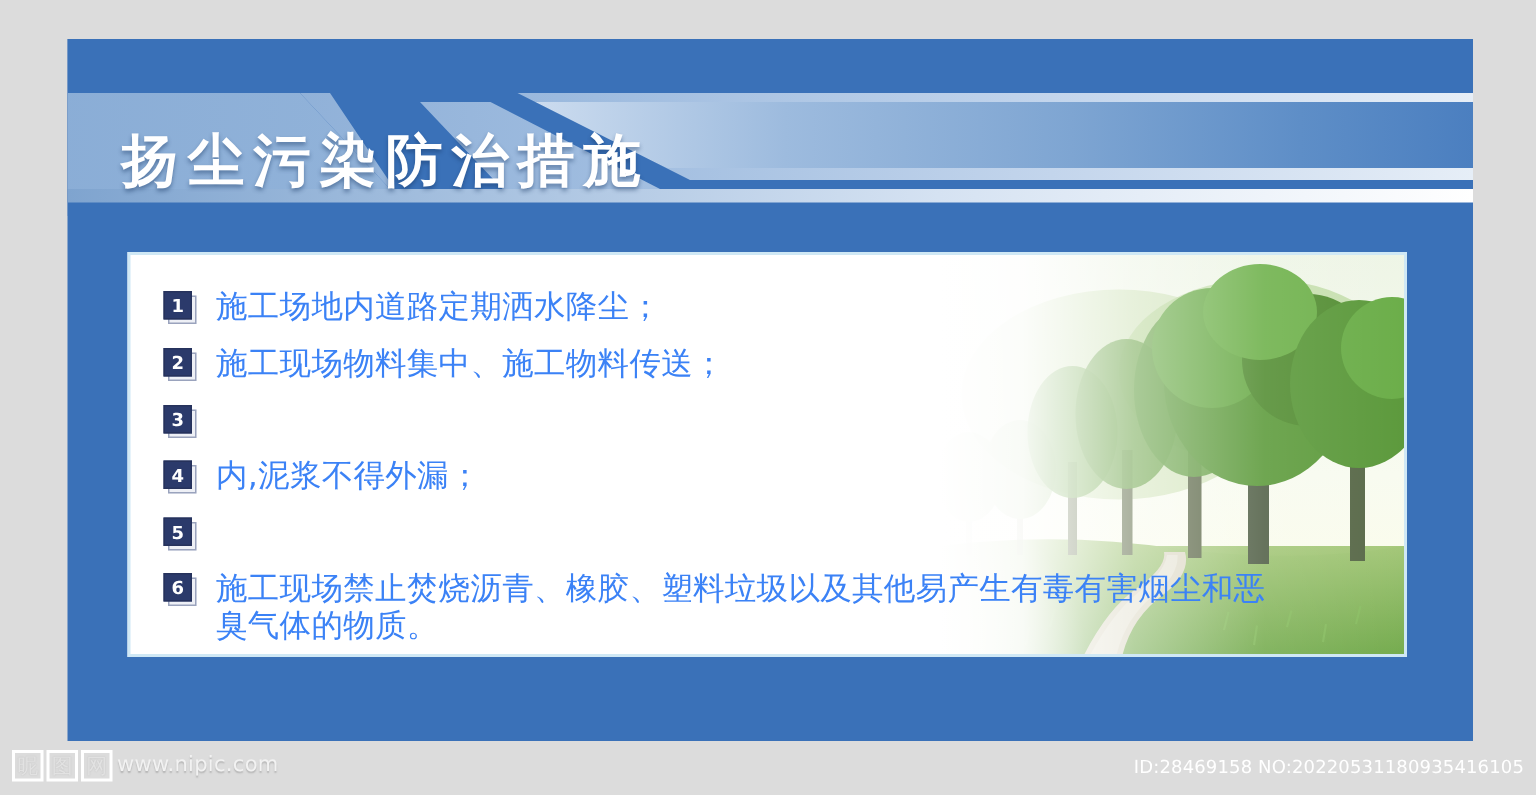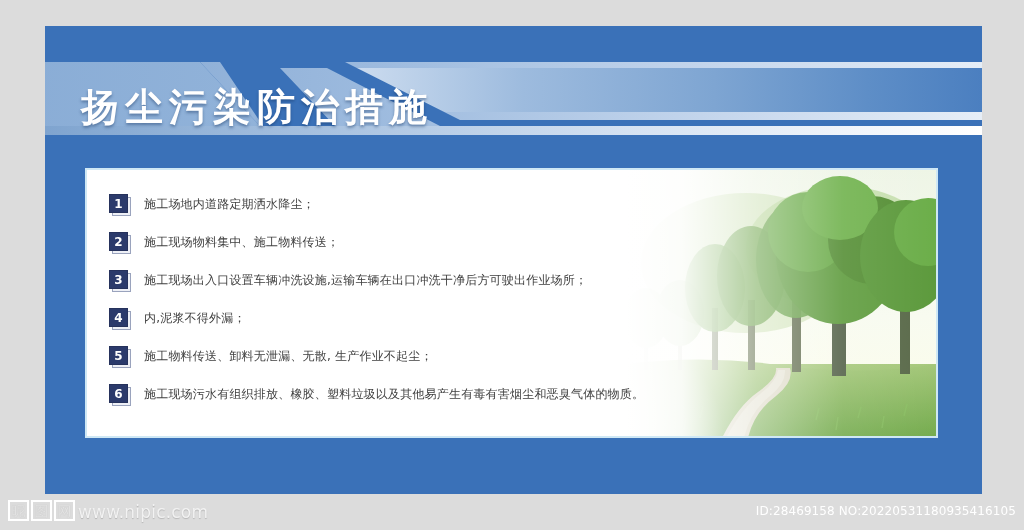--- a/index.html
+++ b/index.html
@@ -107,23 +107,23 @@
   }
   .badge {
     position:absolute; left:0; top:0; width:19px; height:19px;
     background:#2b3a6b;
     color:#ffffff;
     font-size:12px; font-weight:bold;
     line-height:19px; text-align:center;
     border:1px solid #26325c;
   }
   .row-text {
-    font-size:12px;
+    font-size:21px;
     line-height:25px;
-    color:#404040;
+    color:#3b82f6;
     max-width:700px;
     letter-spacing:.2px;
   }
   .row-text .l2 { display:block; }
 
   
   #bot-stripe {
     position:absolute; left:0; bottom:26px; width:937px; height:10px;
     background:linear-gradient(90deg,#d7e3f1 0%,#c2d4ea 35%,#9dbade 70%,#7ba1cd 100%);
   }
@@ -144,21 +144,21 @@
   .wm-ch {
     width:21px; height:21px;
     border:2px solid #ffffff;
     color:#e2e2e2;
     font-size:14px; line-height:18px; text-align:center;
     font-family:"DejaVu Sans","Liberation Sans",sans-serif;
     text-shadow:0 0 1px #bdbdbd;
   }
   #wm-url {
     position:absolute; left:78px; top:8px;
-    font-size:17px; color:#f2f2f2;
+    font-size:14px; color:#f2f2f2;
     text-shadow:0 1px 1px #b5b5b5;
     letter-spacing:.2px;
   }
   #wm-id {
     position:absolute; right:8px; top:10px;
     font-size:12px; color:#ffffff;
     letter-spacing:.1px;
   }
 </style>
 </head>
@@ -264,52 +264,46 @@
         <div class="row-text">
           <span>施工现场物料集中、施工物料传送；</span>
         </div>
       </div>
 
       <div class="row">
         <div class="badge-wrap">
           <span class="badge-shadow"></span>
           <span class="badge">3</span>
         </div>
-        <div class="row-text">
-          <span>施工现场出入口设置车辆冲洗设施,运输车辆在出口冲洗干净后方可驶出作业场所；</span>
-        </div>
       </div>
 
       <div class="row">
         <div class="badge-wrap">
           <span class="badge-shadow"></span>
           <span class="badge">4</span>
         </div>
         <div class="row-text">
           <span class="l2">内,泥浆不得外漏；</span>
         </div>
       </div>
 
       <div class="row">
         <div class="badge-wrap">
           <span class="badge-shadow"></span>
           <span class="badge">5</span>
         </div>
+      </div>
+
+      <div class="row">
+        <div class="badge-wrap">
+          <span class="badge-shadow"></span>
+          <span class="badge">6</span>
+        </div>
         <div class="row-text">
-          <span>施工物料传送、卸料无泄漏、无散, 生产作业不起尘；</span>
-        </div>
-      </div>
-
-      <div class="row">
-        <div class="badge-wrap">
-          <span class="badge-shadow"></span>
-          <span class="badge">6</span>
-        </div>
-        <div class="row-text">
-          <span>施工现场污水有组织排放、橡胶、塑料垃圾以及其他易产生有毒有害烟尘和恶臭气体的物质。</span>
+          <span>施工现场禁止焚烧沥青、橡胶、塑料垃圾以及其他易产生有毒有害烟尘和恶臭气体的物质。</span>
         </div>
       </div>
 
     </div>
   </div>
 
   <div id="bot-stripe"></div>
   <div id="bot-band"></div>
 </div>
 

